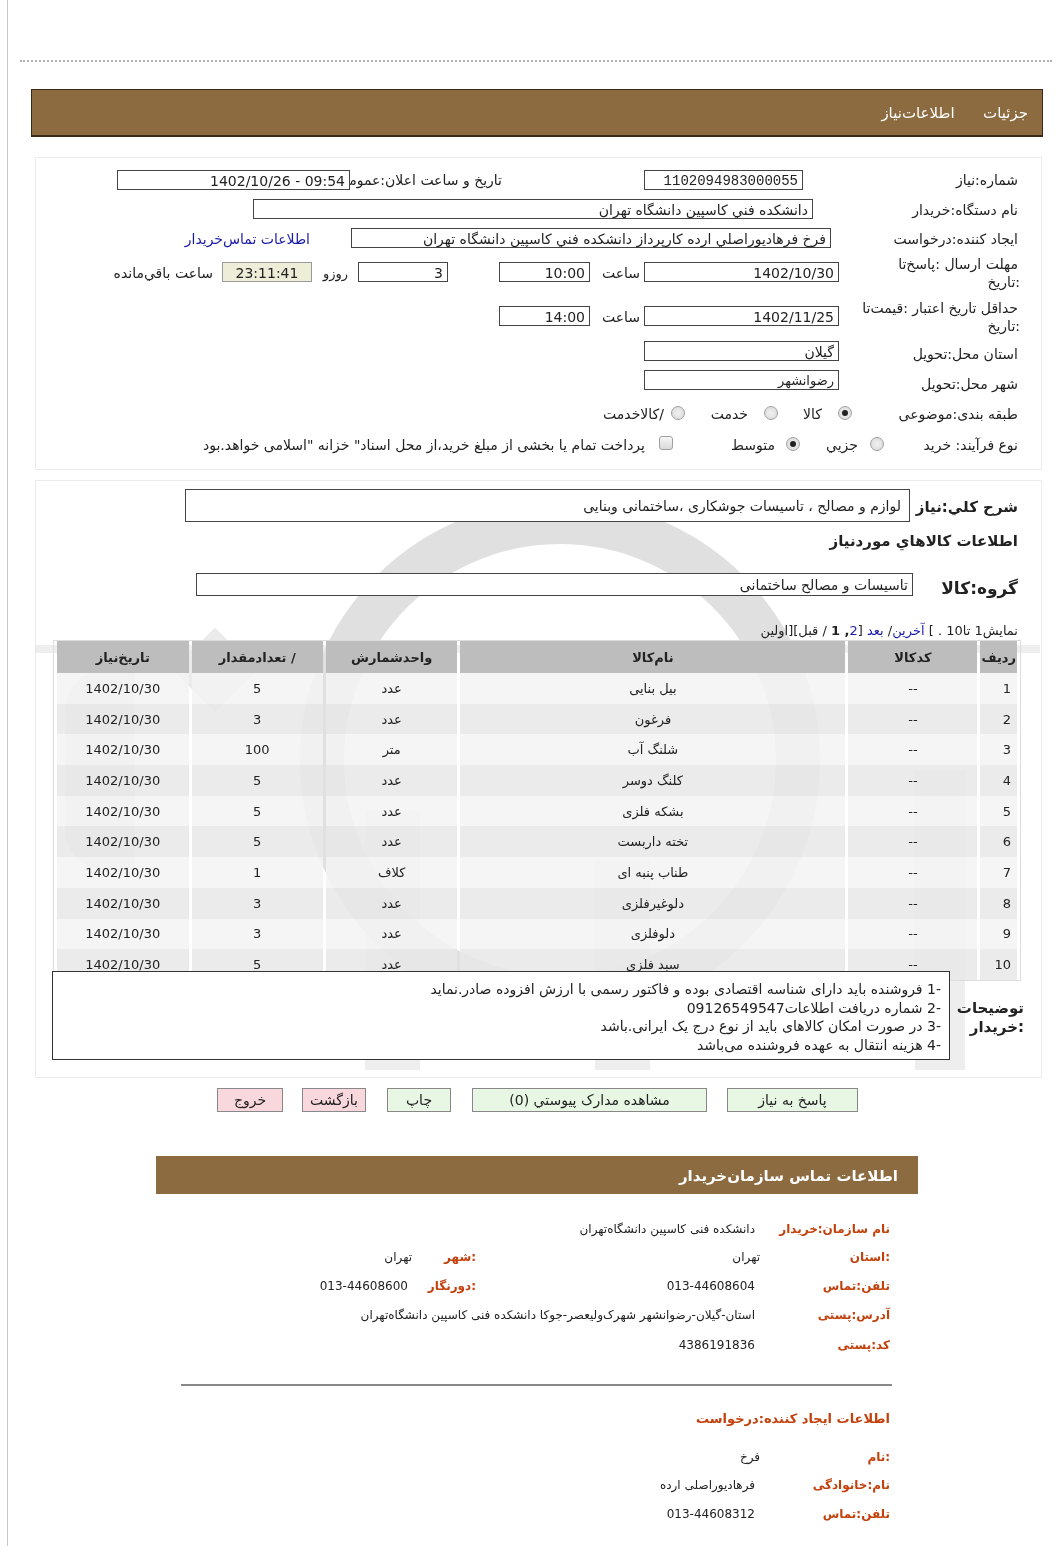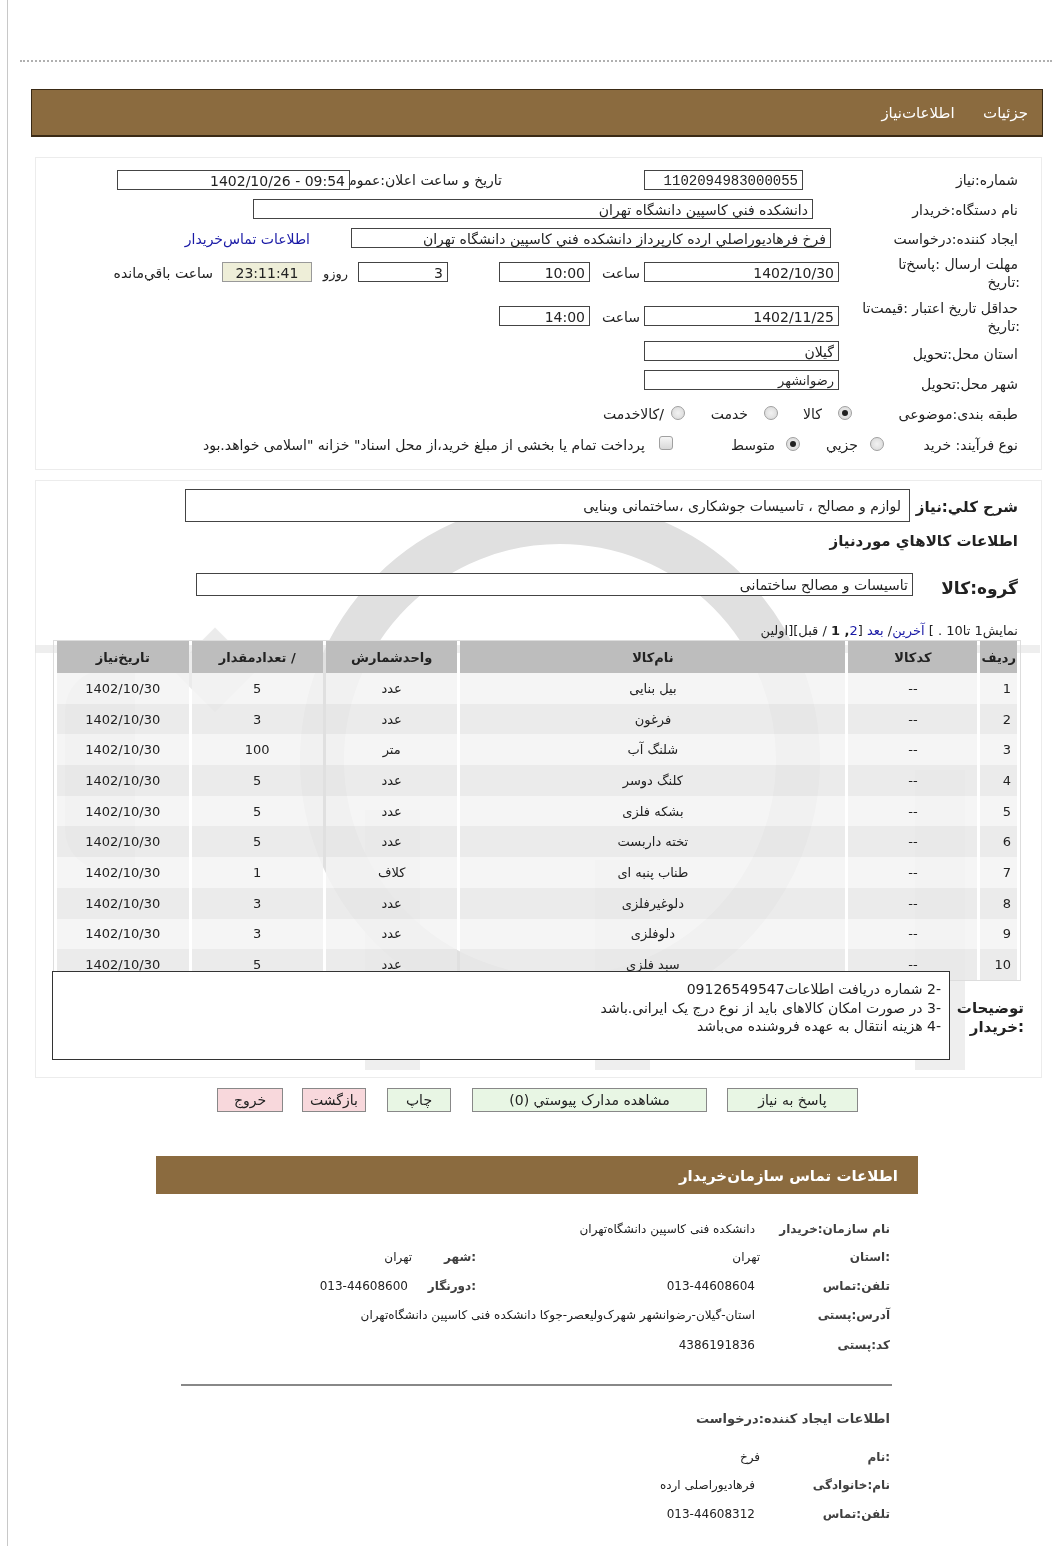--- a/index.html
+++ b/index.html
@@ -38,21 +38,21 @@
 
   .notes { position:absolute; left:52px; top:971px; width:898px; height:89px; border:1px solid #333; background:#fff; direction:rtl; font-size:14px; line-height:18.5px; padding:8px 8px 0 0; box-sizing:border-box; }
 
   .btn { position:absolute; top:1088px; height:24px; border:1px solid #888; font-size:14px; line-height:23px; text-align:center; direction:rtl; box-sizing:border-box; cursor:pointer; }
   .btn.green { background:#e8f6e4; }
   .btn.red { background:#f8d8dc; }
 
   .contactbar { position:absolute; left:156px; top:1156px; width:762px; height:38px; background:#8b6b3f; direction:rtl; }
   .contactbar span { color:#fff; font-size:15px; font-weight:bold; line-height:40px; margin-right:20px; }
 
-  .c-lbl { position:absolute; direction:rtl; font-size:12px; font-weight:bold; color:#404040; white-space:nowrap; text-align:right; }
+  .c-lbl { position:absolute; direction:rtl; font-size:12px; font-weight:bold; color:#c2410c; white-space:nowrap; text-align:right; }
   .c-val { position:absolute; direction:rtl; font-size:12px; color:#222; white-space:nowrap; text-align:right; }
   .c-val.ltr { direction:ltr; }
   .hr2 { position:absolute; left:181px; top:1384px; width:711px; height:0; border-top:2px solid #888; }
 </style>
 </head>
 <body>
 
 <div class="left-rule"></div>
 <div class="dotted-rule"></div>
 
@@ -228,20 +228,21 @@
         <td>سبد فلزی</td>
         <td>عدد</td>
         <td>5</td>
         <td>1402/10/30</td>
       </tr>
   </tbody>
 </table>
 
 <div class="lbl bold" style="right:36px; top:999px; font-size:15px; width:70px; white-space:normal; line-height:19px;">توضيحات :خريدار</div>
 <div class="notes">
+  <div>-1 فروشنده بايد دارای شناسه اقتصادی بوده و فاکتور رسمی با ارزش افزوده صادر.نمايد</div>
   <div>-2 شماره دريافت اطلاعات09126549547</div>
   <div>-3 در صورت امکان کالاهای بايد از نوع درج يک ايرانی.باشد</div>
   <div>-4 هزينه انتقال به عهده فروشنده می‌باشد</div>
 </div>
 
 <div class="btn green" style="left:727px; width:131px;">پاسخ به نياز</div>
 <div class="btn green" style="left:472px; width:235px;">مشاهده مدارک پيوستي (0)</div>
 <div class="btn green" style="left:387px; width:64px;">چاپ</div>
 <div class="btn red" style="left:302px; width:64px;">بازگشت</div>
 <div class="btn red" style="left:217px; width:66px;">خروج</div>

